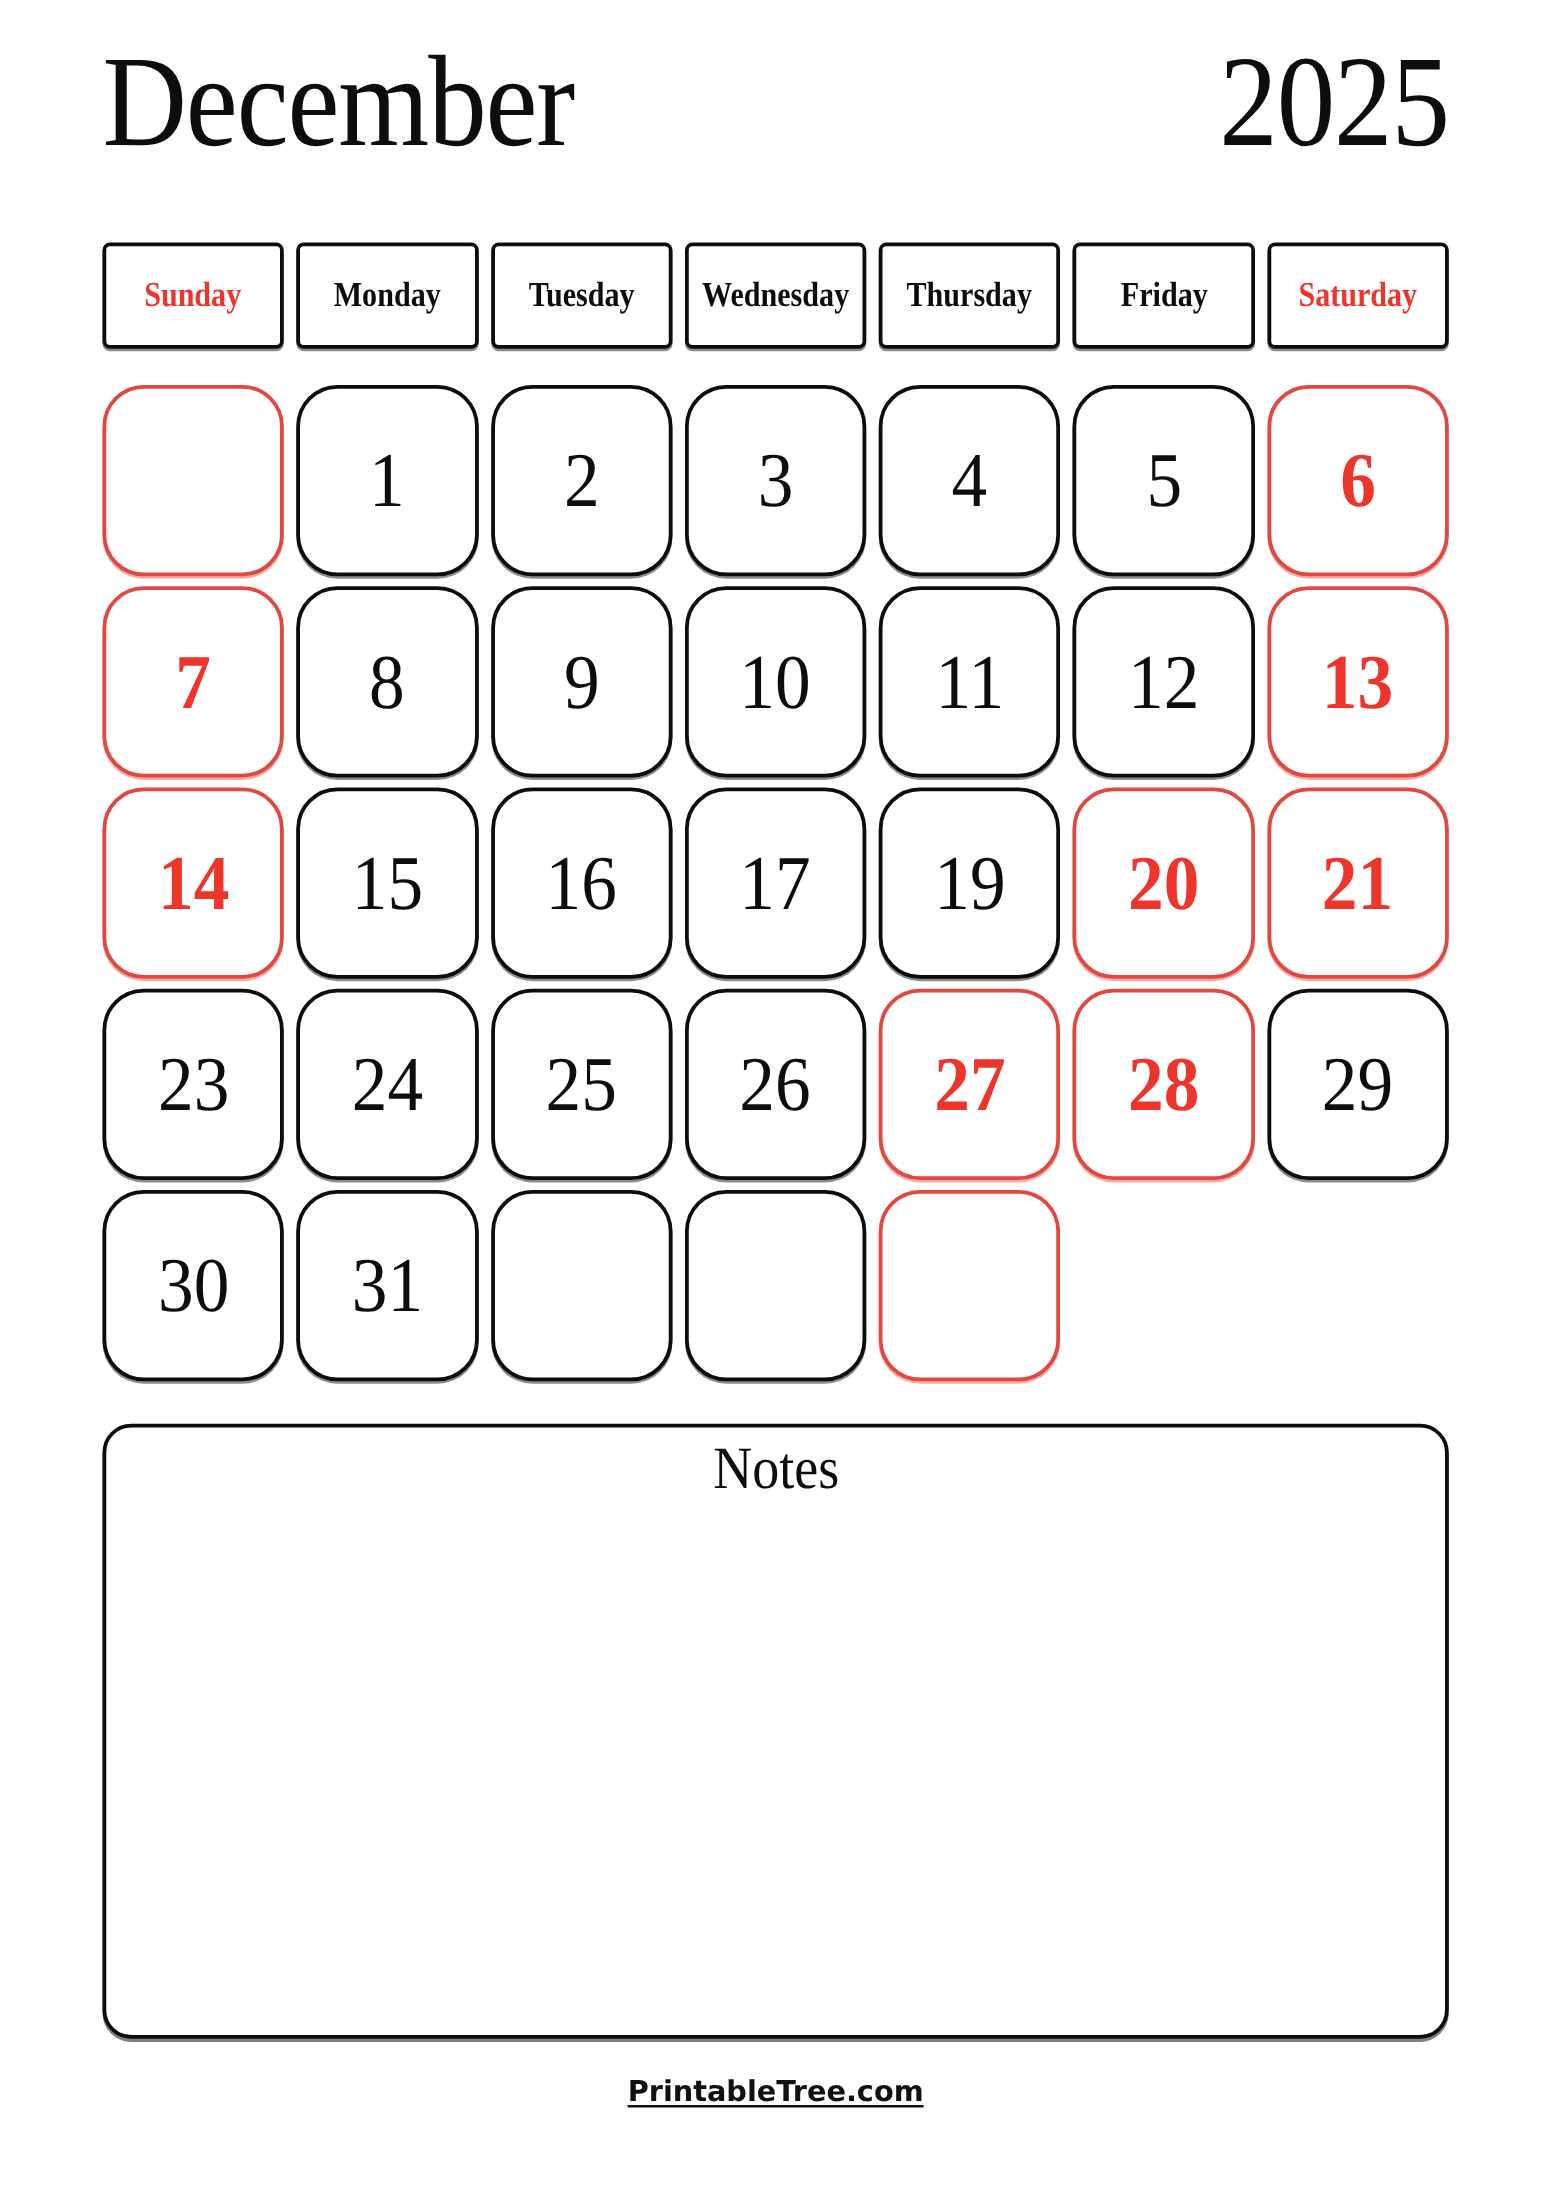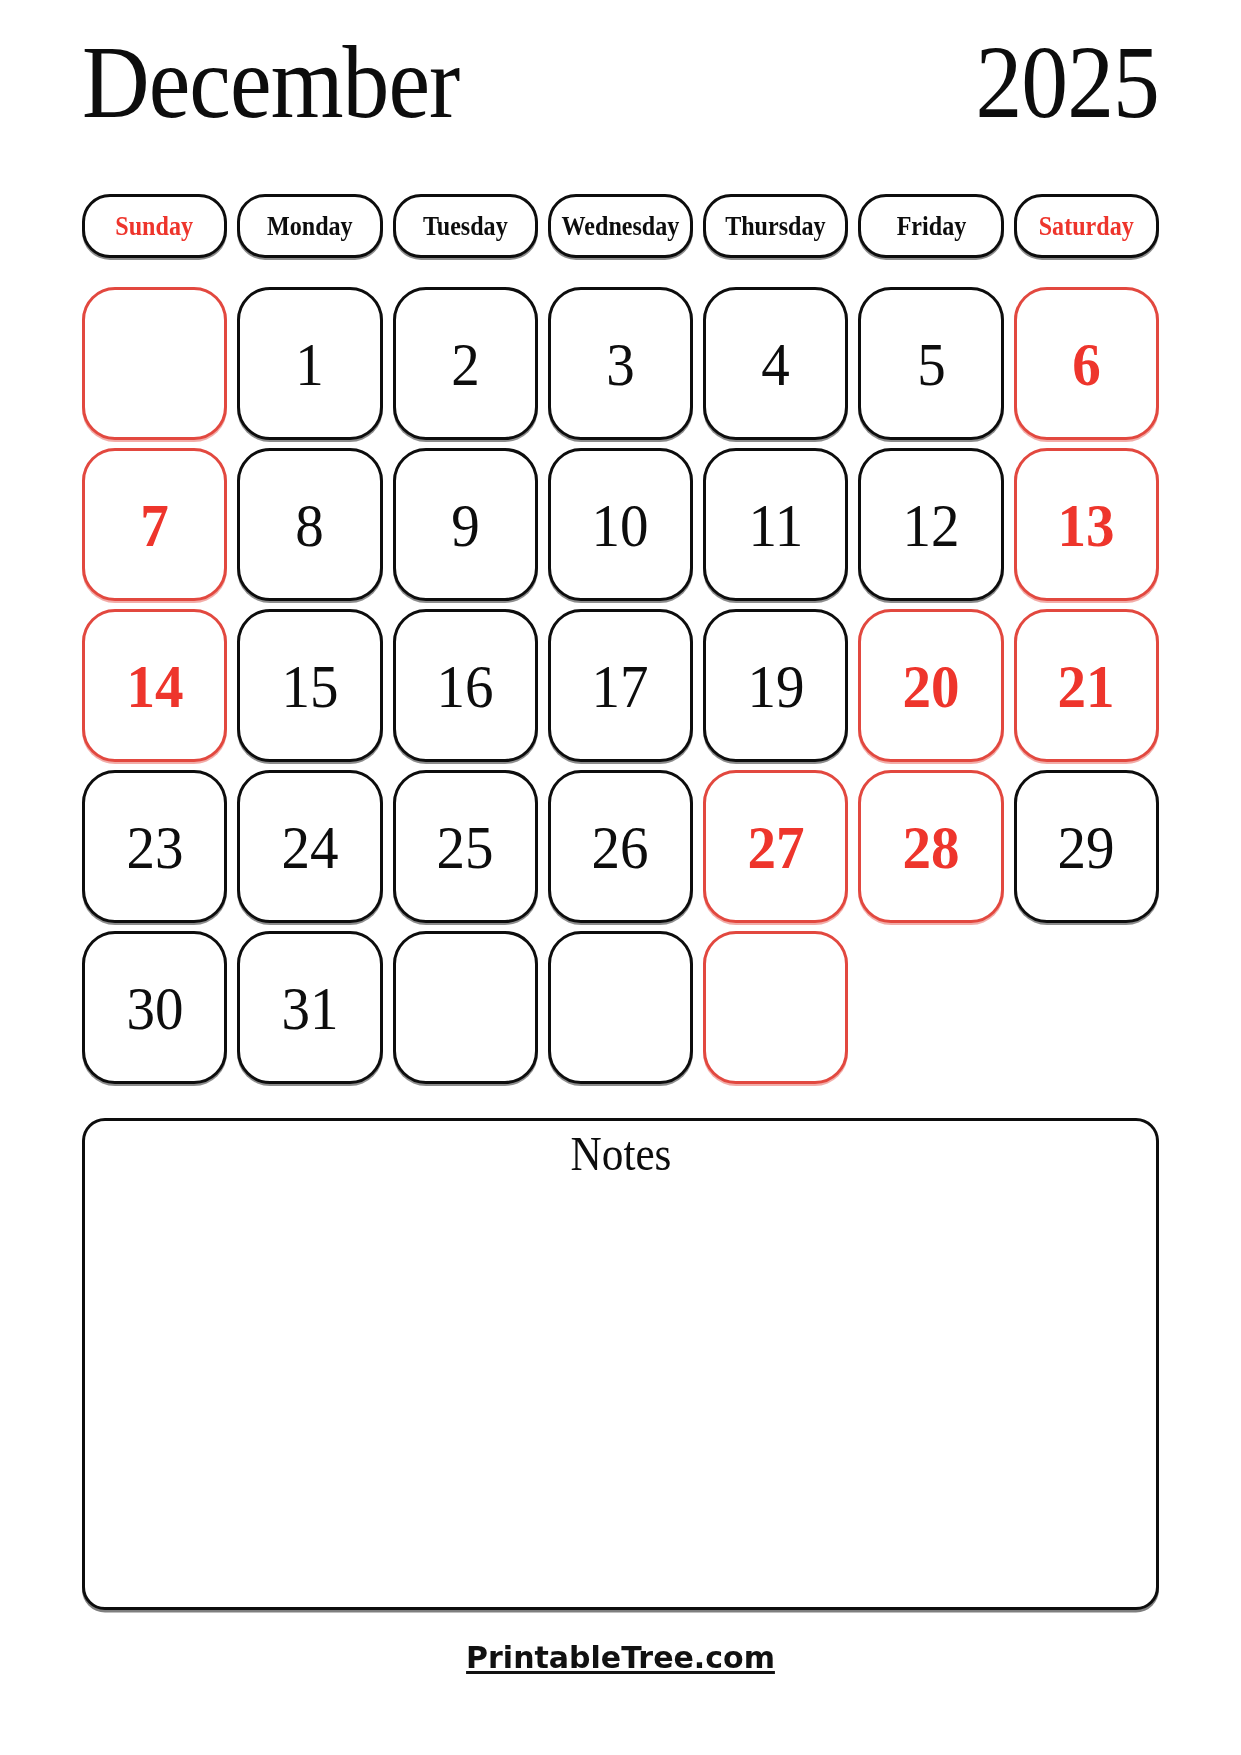--- a/index.html
+++ b/index.html
@@ -26,21 +26,21 @@
   }
   .condense{display:inline-block;transform:scaleX(.9);}
   .month-title .condense{transform-origin:left center;}
   .year-title .condense{transform-origin:right center;}
   
   .weekday-row{
     margin-top:54px;
     display:grid;grid-template-columns:repeat(7,1fr);column-gap:10px;
   }
   .weekday{
-    height:64px;border:3px solid var(--ink);border-radius:28px;
+    height:85px;border:3px solid var(--ink);border-radius:6px;
     display:flex;align-items:center;justify-content:center;
     box-shadow:0 2px 0 rgba(0,0,0,.45);
     background:#fff;
   }
   .weekday .wd-label{
     font-size:28px;font-weight:700;transform:scaleX(.86);
     display:inline-block;white-space:nowrap;
   }
   .weekday.weekend .wd-label{color:var(--accent-text);}
   
@@ -72,21 +72,21 @@
     background:#fff;
   }
   .notes-title{
     margin-top:8px;text-align:center;
     font-size:48px;font-weight:500;line-height:1.05;
   }
   
   .footer{margin-top:30px;text-align:center;}
   .footer-link{
     font-family:"DejaVu Sans","Liberation Sans",sans-serif;
-    font-size:30px;font-weight:700;color:#111;
+    font-size:23px;font-weight:700;color:#111;
     text-decoration:underline;text-underline-offset:3px;
     cursor:pointer;
   }
 </style>
 </head>
 <body>
 
 <div class="page">
 
   <header class="title-row">

